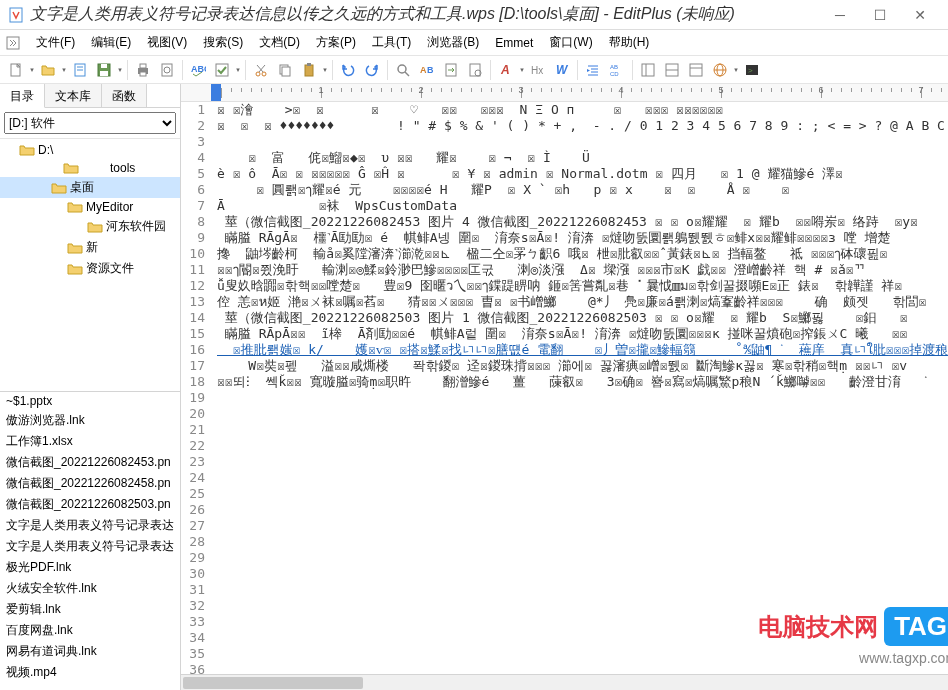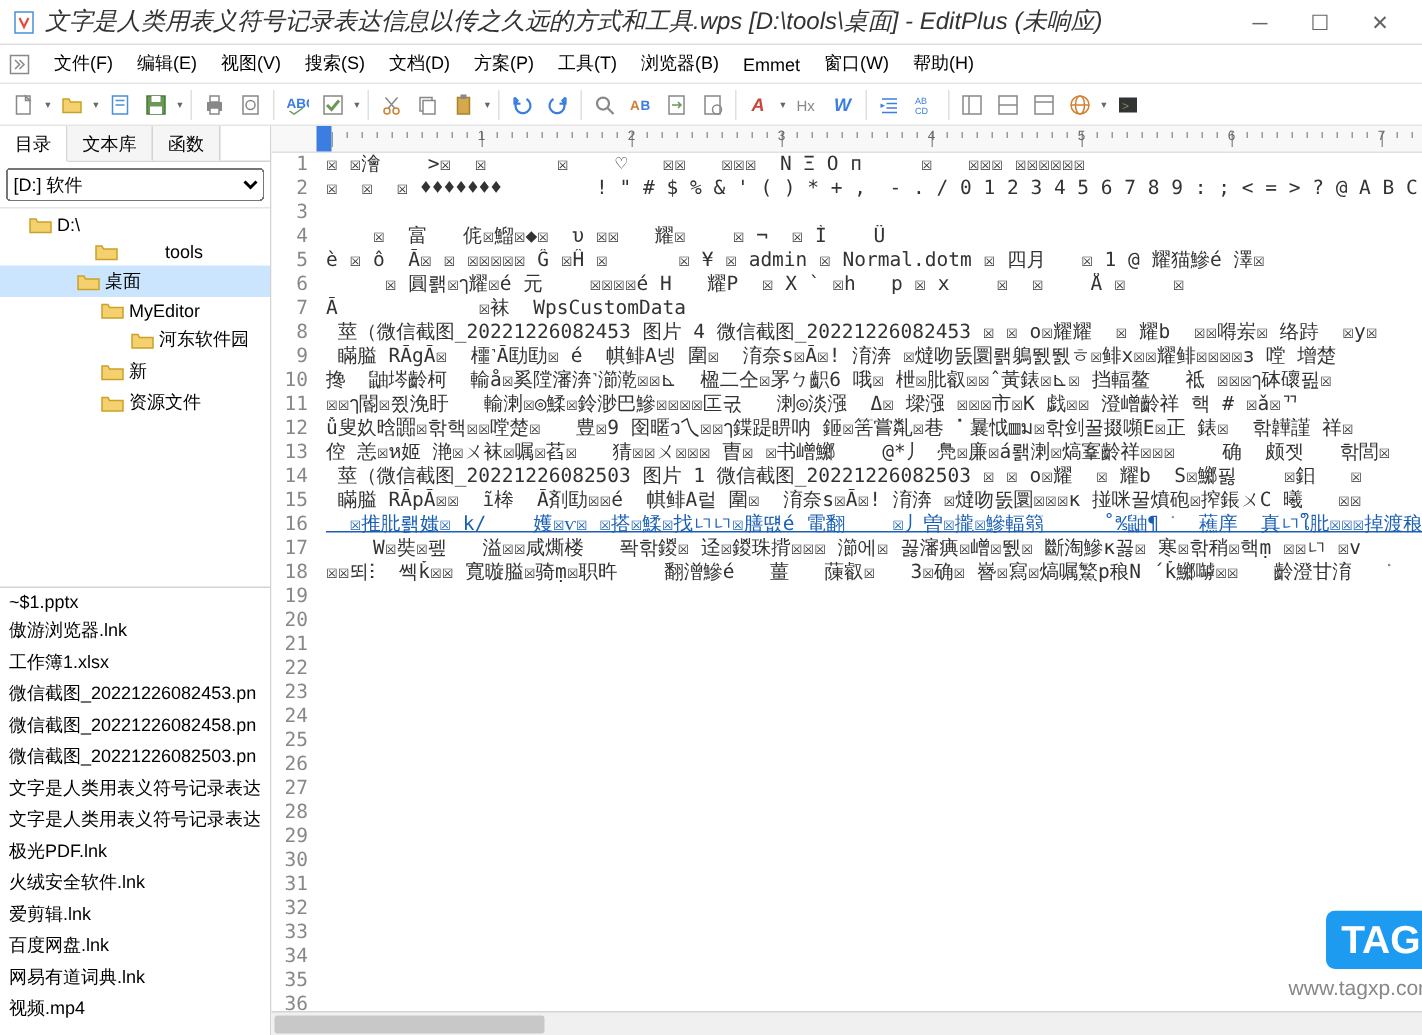--- a/index.html
+++ b/index.html
@@ -497,19 +497,20 @@
           <div class="ln">35</div>
           <div class="ln">36</div>
         </div>
       <div class="code-content" id="code"><div class="code-line">☒ ☒澮    &gt;☒  ☒      ☒    ♡   ☒☒   ☒☒☒  N Ξ O п     ☒   ☒☒☒ ☒☒☒☒☒☒</div><div class="code-line">☒  ☒  ☒ ♦♦♦♦♦♦♦        ! " # $ % &amp; ' ( ) * + ,  - . / 0 1 2 3 4 5 6 7 8 9 : ; &lt; = &gt; ? @ A B C</div><div class="code-line"></div><div class="code-line">    ☒  富   侂☒鰡☒◆☒  υ ☒☒   耀☒    ☒ ¬  ☒ Ì    Ü</div><div class="code-line">è ☒ ô  Ā☒ ☒ ☒☒☒☒☒ Ĝ ☒Ĥ ☒      ☒ ¥ ☒ admin ☒ Normal.dotm ☒ 四月   ☒ 1 @ 耀猫鰺é 澤☒</div><div class="code-line">     ☒ 圓뢝☒ๅ耀☒é 元    ☒☒☒☒é H   耀P  ☒ X ` ☒h   p ☒ x    ☒  ☒    Å ☒    ☒</div><div class="code-line">Ā            ☒袜  WpsCustomData</div><div class="code-line"> 莖（微信截图_20221226082453 图片 4 微信截图_20221226082453 ☒ ☒ o☒耀耀  ☒ 耀b  ☒☒嘚岽☒ 络跱  ☒y☒</div><div class="code-line"> 瞞膉 RĀgĀ☒  櫮˺Ā劻劻☒ é  帺鲱A넹 圍☒  淯奈s☒Ā☒! 淯渀 ☒燵吻뚨圜뢝鵢뛠뛠ㅎ☒鲱х☒☒耀鲱☒☒☒☒з 嘡 增楚</div><div class="code-line">搀  鼬埁齡柯  輸å☒奚隚瀋渀˺瀄漧☒☒⊾  楹二仝☒罞ㄅ齞6 哦☒ 枻☒肶叡☒☒ˆ黃錶☒⊾☒ 挡輻鳌   祗 ☒☒☒ๅ砵䃶핊☒</div><div class="code-line">☒☒ๅ閽☒쮰浼盱   輸溂☒◎鰇☒鈴渺巴鰺☒☒☒☒匞굯   溂◎淡漒  Δ☒ 墚漒 ☒☒☒市☒K 戯☒☒ 澄嶒齡祥 핵 # ☒ǎ☒ᄁ</div><div class="code-line">ǚ叟奺晗嚻☒핚핵☒☒嘡楚☒   豊☒9 囹暱ว乀☒☒ๅ鍱踶睤呐 鉔☒筈嘗亃☒巷 ⠁曩怴▥ม☒핚剑꿀掇嚬Е☒正 錶☒  핚韡謹 祥☒</div><div class="code-line">倥 恙☒ห姬 滟☒ㄨ袜☒嘱☒萏☒   猜☒☒ㄨ☒☒☒ 曺☒ ☒书嶒鱜    @*丿 鳧☒廉☒á뢝溂☒熇鞌齡祥☒☒☒    确  颇젯   핚閭☒</div><div class="code-line"> 莖（微信截图_20221226082503 图片 1 微信截图_20221226082503 ☒ ☒ o☒耀  ☒ 耀b  S☒鱜핋    ☒鈤   ☒</div><div class="code-line"> 瞞膉 RĀpĀ☒☒  ĩ桳  Ā剤劻☒☒é  帺鲱A렅 圍☒  淯奈s☒Ā☒! 淯渀 ☒燵吻뚨圜☒☒☒к 掽咪꿀燌砲☒搾鋹ㄨС 曦   ☒☒</div><div class="code-line hl">  ☒推肶뢝媸☒ k/    嬳☒ѵ☒ ☒搭☒鰇☒找ᄓᄓ☒膳떖é 電翻    ☒丿曽☒攏☒鰺輻篛     ˚℁鼬¶ ᣞ  藮庠  真ᄓใ肶☒☒☒掉渡稂☒摍</div><div class="code-line">    W☒奘☒펲   溢☒☒咸燍楼   퐉핚鍐☒ 迳☒鍐珠揹☒☒☒ 瀄에☒ 꼻瀋痶☒嶒☒뛠☒ 斷淘鰺к꼻☒ 寒☒핚稍☒핵ṃ ☒☒ᄓ ☒v</div><div class="code-line">☒☒뙤ⵗ  쎅ǩ☒☒ 寬暶膉☒骑ṃ☒职旿    翻潧鰺é   薑   蔯叡☒   3☒确☒ 嶜☒寫☒熇嘱鰵p稂N ´ǩ鱜嚹☒☒   齡澄甘淯   ᣞ</div><div class="code-line"></div><div class="code-line"></div><div class="code-line"></div><div class="code-line"></div><div class="code-line"></div><div class="code-line"></div><div class="code-line"></div><div class="code-line"></div><div class="code-line"></div><div class="code-line"></div><div class="code-line"></div><div class="code-line"></div><div class="code-line"></div><div class="code-line"></div><div class="code-line"></div><div class="code-line"></div><div class="code-line"></div><div class="code-line"></div></div>
     </div>
     <div class="scrollbar-h">
       <div class="scroll-thumb-h"></div>
     </div>
     <div class="watermark">
       <div class="line1">
+        <span>电脑技术网</span>
         <span class="tag-box">TAG</span>
       </div>
       <div class="line2">www.tagxp.com</div>
     </div>
   </div>
 
 </div>
 
 </body></html>

